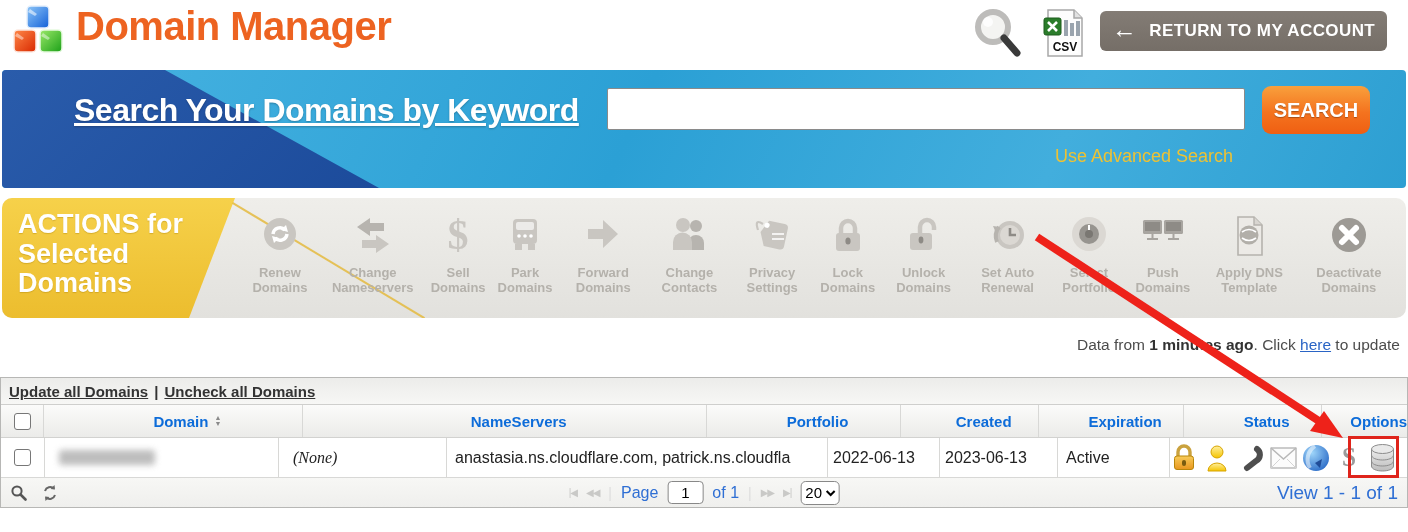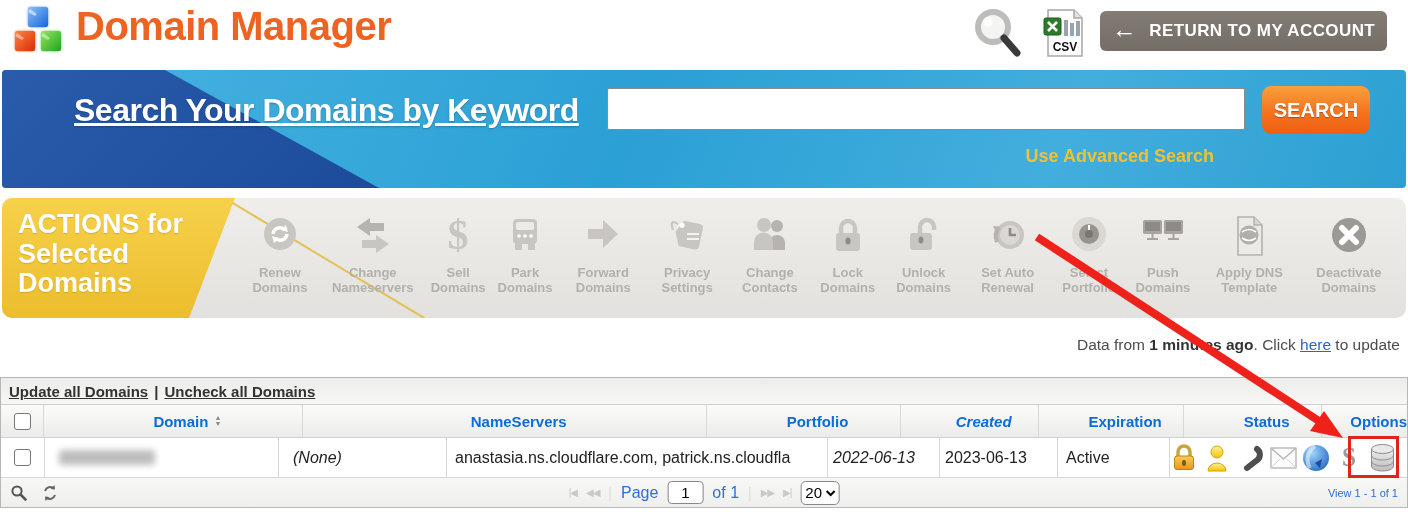--- a/index.html
+++ b/index.html
@@ -22,21 +22,21 @@
             background:linear-gradient(115deg,#49b4e2 0%,#2ba0d5 45%,#42aedd 75%,#2d9fd2 100%); }
   .banner .wedge { position:absolute; left:0; top:0; width:377px; height:118px;
             background:linear-gradient(135deg,#2a5cab,#1c4b9b); clip-path:polygon(0 0,163px 0,377px 118px,0 118px); }
   .banner-label { position:absolute; left:72px; top:22px; font-size:32px; font-weight:bold; color:#fff; letter-spacing:-0.5px;
                   text-shadow:0 1px 2px rgba(0,0,0,.25);text-decoration:underline; }
   .kw-input { position:absolute; left:605px; top:18px; width:638px; height:42px; border:1px solid #8a8a8a; border-radius:2px;
               font-size:18px; padding:0 10px; font-family:inherit; }
   .search-btn { position:absolute; left:1260px; top:16px; width:108px; height:48px; border:none; border-radius:9px;
                 background:linear-gradient(180deg,#f9a03c 0%,#f4731f 55%,#ef5f12 100%); color:#fff; font-weight:bold;
                 font-size:20px; cursor:pointer; font-family:inherit; text-shadow:0 1px 1px rgba(0,0,0,.3); }
-  .advanced-link { position:absolute; left:988px; top:76px; width:224px; text-align:right; color:#eec233; font-weight:bold;
+  .advanced-link { position:absolute; left:1053px; top:76px; width:224px; text-align:left; color:#eec233; font-weight:normal;
                    font-size:18px; cursor:pointer; }
 
   
   .actions { position:absolute; top:198px; left:2px; width:1404px; height:120px; border-radius:10px; overflow:hidden;
              background:linear-gradient(180deg,#efeeea,#e2e1dd); }
   .actions .ywedge { position:absolute; left:0; top:0; width:240px; height:120px;
              background:linear-gradient(180deg,#f6d14a,#ecbd2e); clip-path:polygon(0 0,233px 0,187px 120px,0 120px); }
   .actions .yline { position:absolute; left:231px; top:4px; width:224px; height:2px; background:rgba(228,186,62,.85);
              transform:rotate(31deg); transform-origin:left top; }
   .actions-title { position:absolute; left:16px; top:12px; font-size:27px; font-weight:bold; color:#fff; line-height:1.1;
@@ -55,43 +55,43 @@
   .tablewrap { position:absolute; top:377px; left:0; width:1408px; border:1px solid #b7b7b5; background:#fff; }
   .bulkbar { height:27px; background:linear-gradient(180deg,#ececea,#f7f7f5); border-bottom:1px solid #cfcfcd;
              display:flex; align-items:center; padding:0 8px; font-size:15px; font-weight:bold; color:#333; }
   .bulkbar a { color:#333; text-decoration:underline; cursor:pointer; }
   .bulkbar .sep { margin:0 6px; text-decoration:none; }
   .thead { height:33px; display:flex; background:linear-gradient(180deg,#fbfbfa,#ebebe9); border-bottom:1px solid #d2d2d0;
            font-size:15px; font-weight:bold; color:#0d6cd9;gap:28px; }
   .th, .td { display:flex; align-items:center; border-right:1px solid #d8d8d6; }
   .th { justify-content:center; }
   .th:last-child, .td:last-child { border-right:none; }
-  .c0{width:44px;} .c1{width:234px;} .c2{width:168px;} .c3{width:381px;} .c4{width:112px;font-style:italic;} .c5{width:118px;} .c6{width:112px;} .c7{flex:1;}
+  .c0{width:44px;} .c1{width:234px;} .c2{width:168px;} .c3{width:381px;} .c4{width:112px;} .c5{width:118px;} .c6{width:112px;} .c7{flex:1;}
   .sort { display:inline-flex; flex-direction:column; margin-left:6px; color:#8a8a8a; font-size:7px; line-height:.85; }
   .sort::before { content:"▲"; } .sort::after { content:"▼"; }
   .trow { height:40px; display:flex; background:#fff; border-bottom:1px solid #d8d8d6; font-size:16px; color:#222; }
   .cb { width:17px; height:17px; appearance:none; -webkit-appearance:none; border:1.6px solid #777; border-radius:3px; background:#fff; margin:0 auto; cursor:pointer; }
   .domain-blur { width:96px; height:15px; margin-left:14px; background:#b2b2b2; border-radius:3px; filter:blur(3px); opacity:.85; }
-  .td-portfolio { padding-left:14px; font-style:italic; }
+  .td-portfolio { padding-left:14px; font-style:italic;font-family:Liberation Serif, serif; }
   .td-ns { padding-left:8px; white-space:nowrap; overflow:hidden; }
   .td-date { padding-left:5px; } .td-status { padding-left:8px;text-align:center; }
   .td-opts { justify-content:flex-end; padding-right:11px; gap:5px; }
   .opt { display:flex; align-items:center; justify-content:center; width:28px; height:30px; cursor:pointer; }
   .opt-dollar { font-family:"Liberation Serif", serif; font-size:27px; font-weight:bold; color:#9b9b9b; }
 
   .tfoot { height:29px; background:linear-gradient(180deg,#f7f7f5,#efefed); display:flex; align-items:center; padding:0 9px;
            position:relative; font-size:14px; color:#888; }
   .tfoot .ficon { margin-right:14px; cursor:pointer; display:flex; }
   .pager { position:absolute; left:50%; transform:translateX(-50%); display:flex; align-items:center; gap:9px; }
   .pg-nav { color:#c9c9c7; font-size:10px; letter-spacing:-1px; cursor:pointer; }
   .pg-bar { color:#ddd; }
   .pg-label { color:#2f6fd4; font-size:16px; }
   .pg-input { width:36px; height:23px; border:1px solid #888; border-radius:4px; text-align:center; font-size:15px; font-family:inherit; }
   .pg-select { height:24px; border:1px solid #888; border-radius:5px; font-size:15px; font-family:inherit; background:#fff; cursor:pointer; }
-  .view-label { margin-left:auto; color:#2f6fd4; font-size:11px; cursor:pointer; }
+  .view-label { margin-left:auto; color:#2f6fd4; font-size:19px; cursor:pointer; }
 
   
   .arrow-overlay { position:absolute; left:0; top:0; width:1408px; height:532px; pointer-events:none; z-index:50; }
   .redbox { position:absolute; left:1348px; top:436px; width:51px; height:42px; border:3px solid #df241b; z-index:49; pointer-events:none; }
 </style>
 </head>
 <body>
 
 <div class="page">
 
@@ -237,41 +237,41 @@
             <svg width="44" height="44" viewBox="0 0 44 44">
               <path d="M7 15h15V6l15 14-15 14v-9H7z" fill="#c9c6c1"></path>
             </svg>
           </div>
         <div class="alabel">Forward Domains</div>
       </div>
 
       <div class="action-item">
         <div class="aicon">
             <svg width="44" height="44" viewBox="0 0 44 44">
+              <circle cx="29" cy="12" r="6" fill="#b7b4af"></circle>
+              <path d="M21 36v-7a8 8 0 0 1 16 0v7z" fill="#b7b4af"></path>
+              <circle cx="16" cy="11" r="7" fill="#c9c6c1"></circle>
+              <path d="M6 36v-8a9 9 0 0 1 19 0v8z" fill="#c9c6c1"></path>
+            </svg>
+          </div>
+        <div class="alabel">Change Contacts</div>
+      </div>
+
+      <div class="action-item">
+        <div class="aicon">
+            <svg width="44" height="44" viewBox="0 0 44 44">
               <g transform="rotate(12 24 22)">
                 <path d="M16 8h16a4 4 0 0 1 4 4v18a4 4 0 0 1-4 4H16l-6-13z" fill="#c9c6c1"></path>
                 <circle cx="15" cy="13" r="2.6" fill="#fff"></circle>
               </g>
               <path d="M13 10Q4 4 8 16" stroke="#c9c6c1" stroke-width="2.2" fill="none"></path>
               <path d="M22 20h12M22 25h12" stroke="#fff" stroke-width="2" opacity=".8"></path>
             </svg>
           </div>
         <div class="alabel">Privacy Settings</div>
-      </div>
-
-      <div class="action-item">
-        <div class="aicon">
-            <svg width="44" height="44" viewBox="0 0 44 44">
-              <circle cx="29" cy="12" r="6" fill="#b7b4af"></circle>
-              <path d="M21 36v-7a8 8 0 0 1 16 0v7z" fill="#b7b4af"></path>
-              <circle cx="16" cy="11" r="7" fill="#c9c6c1"></circle>
-              <path d="M6 36v-8a9 9 0 0 1 19 0v8z" fill="#c9c6c1"></path>
-            </svg>
-          </div>
-        <div class="alabel">Change Contacts</div>
       </div>
 
       <div class="action-item">
         <div class="aicon">
             <svg width="44" height="44" viewBox="0 0 44 44">
               <path d="M15 20v-6a7 7 0 0 1 14 0v6" stroke="#c9c6c1" stroke-width="4.5" fill="none"></path>
               <rect x="10" y="19" width="24" height="18" rx="3" fill="#c9c6c1"></rect>
               <ellipse cx="22" cy="27" rx="2.6" ry="3.6" fill="#8e8b86"></ellipse>
             </svg>
           </div>

